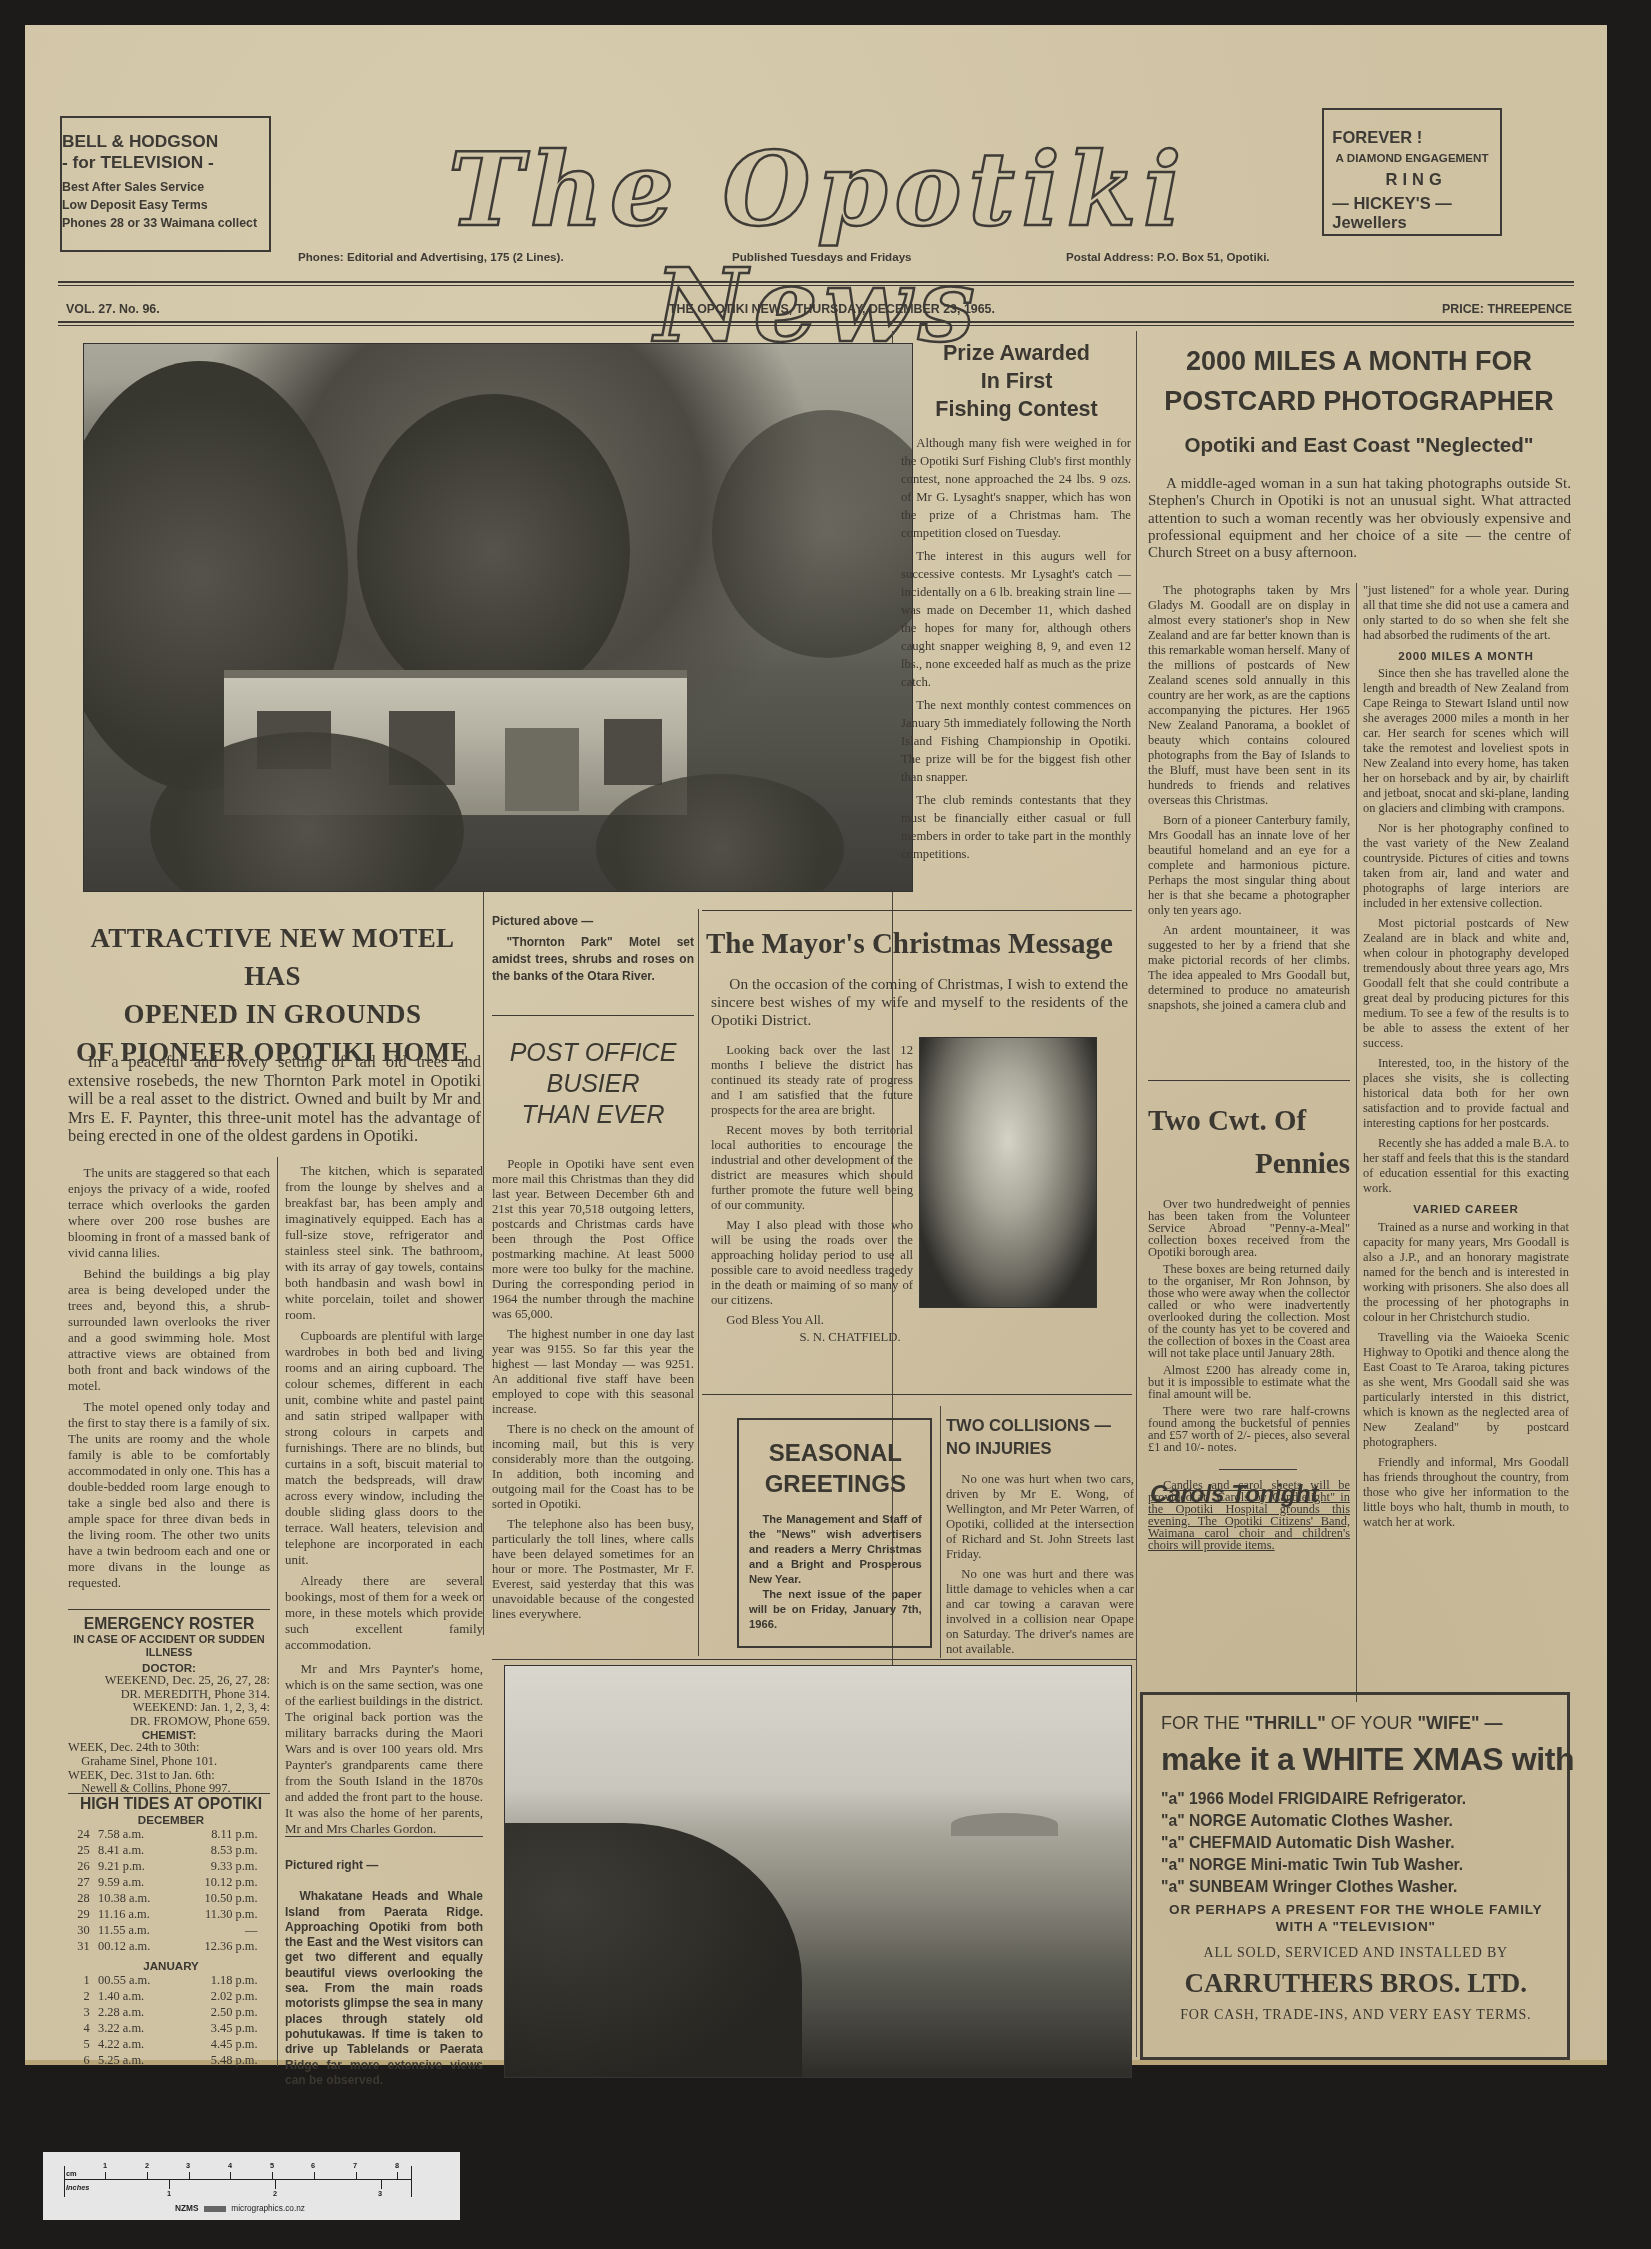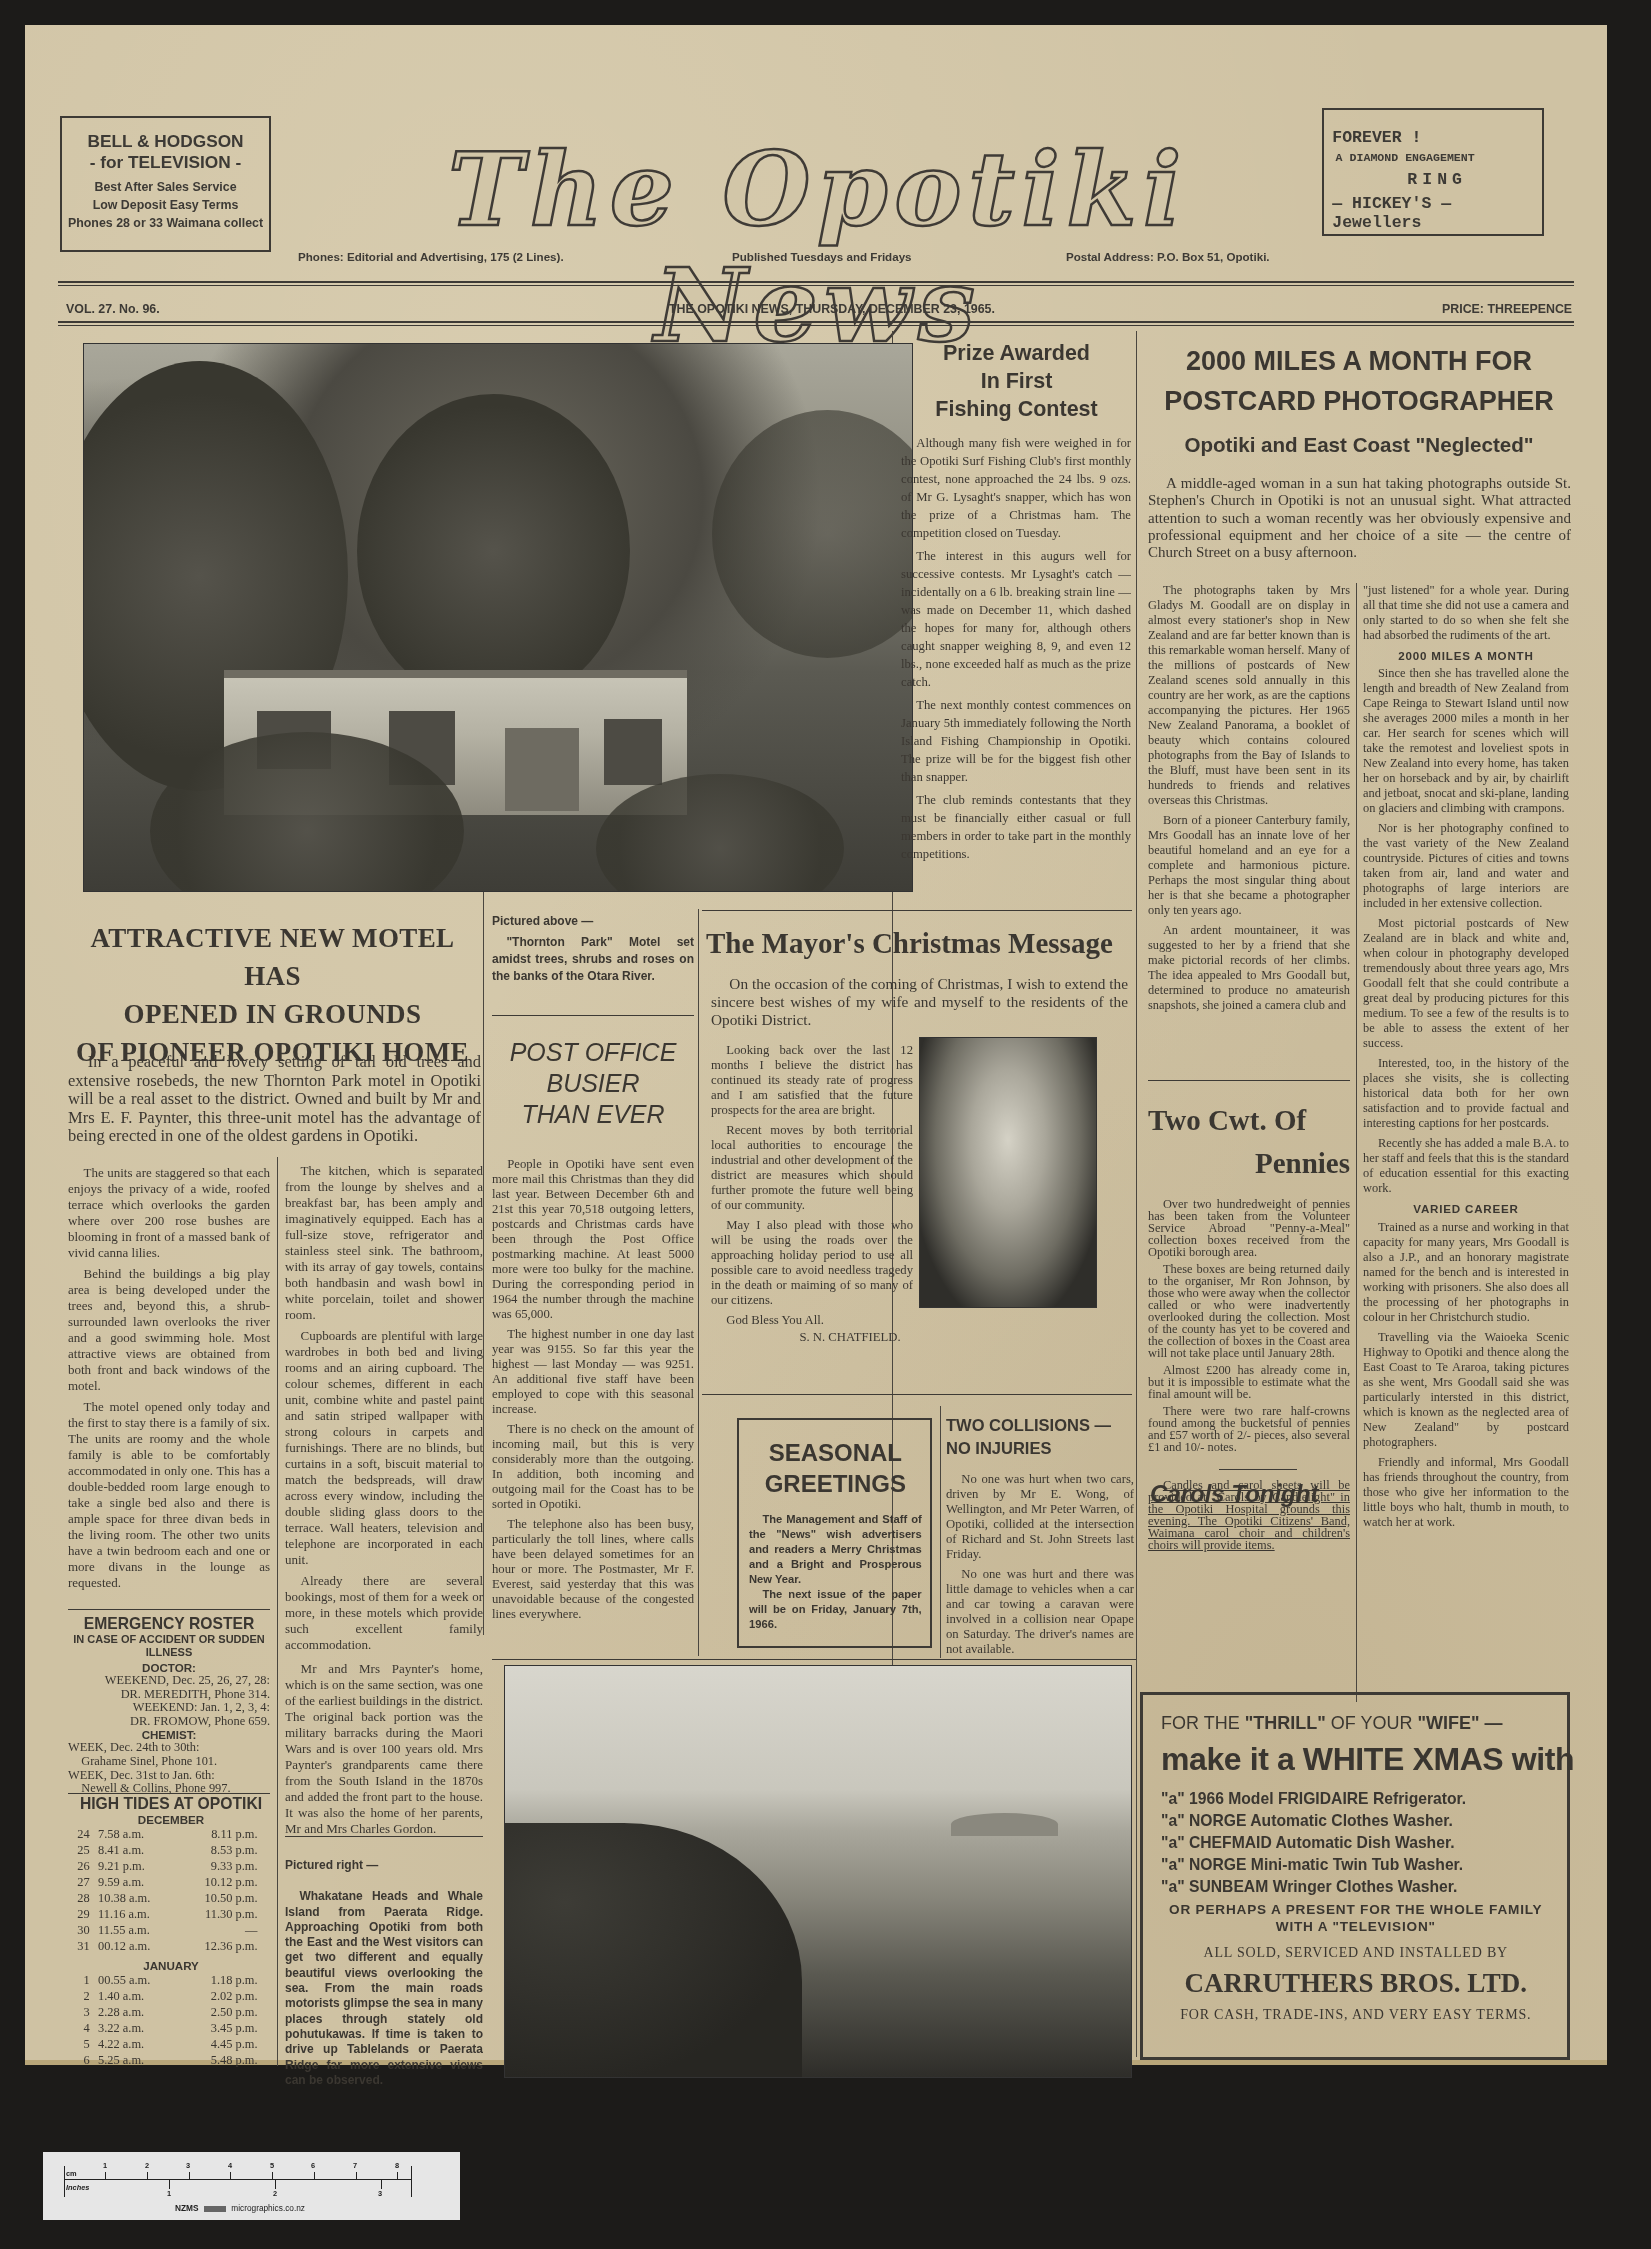--- a/index.html
+++ b/index.html
@@ -9,26 +9,26 @@
   .page {
     position: absolute; left: 25px; top: 25px; width: 1582px; height: 2040px;
     background: #cfc2a3;
     background-image: radial-gradient(ellipse at 30% 20%, rgba(255,250,230,0.18), rgba(0,0,0,0) 60%),
                       radial-gradient(ellipse at 80% 85%, rgba(120,90,40,0.12), rgba(0,0,0,0) 55%);
     border-bottom: 5px solid #b8a679;
   }
   .abs { position: absolute; }
 
   
-  .ear { position: absolute; border: 2.5px solid #3d3a35; text-align: center; font-family: "Liberation Sans", "DejaVu Sans", sans-serif; font-weight: bold; color: #3d3a35; }
+  .ear { position: absolute; border: 2.5px solid #3d3a35; text-align: left; font-family: "Liberation Sans", "DejaVu Sans", sans-serif; font-weight: bold; color: #3d3a35; }
   .ear-left { left: 35px; top: 91px; width: 211px; height: 136px; padding-top: 13.2px; }
   .ear-left .l1 { font-size: 17.3px; }
   .ear-left .l2 { font-size: 17.3px; margin-bottom: 5px; }
   .ear-left .l3 { font-size: 12.4px; line-height: 18px; }
-  .ear-right { left: 1297px; top: 83px; width: 222px; height: 128px; padding-top: 18px; text-align: left; padding-left: 8.3px; font-family: Liberation Mono, monospace; }
+  .ear-right { left: 1297px; top: 83px; width: 180px; height: 128px; padding-top: 18px; text-align: left; padding-left: 8.3px; }
   .ear-right .r1 { font-size: 16.5px; }
   .ear-right .r2 { font-size: 11.6px; margin: 4.1px 0 5.8px 3.3px; }
   .ear-right .r3 { font-size: 16.5px; letter-spacing: 5px; text-align: center; }
   .ear-right .r4 { font-size: 16.5px; margin-top: 5px; }
 
   .nameplate { position: absolute; left: 347px; top: 107px; width: 892px; text-align: center;
     font-family: "DejaVu Serif", serif; font-weight: bold; font-size: 101px; letter-spacing: 6.6px; color: #d2c6a8;
     -webkit-text-stroke: 2.5px #3f3b36; line-height: 116px; font-style: italic; }
   .mast-info { position: absolute; top: 225px; font-family: "Liberation Sans", sans-serif; font-weight: bold; font-size: 11.6px; color: #3d3a35; }
 

